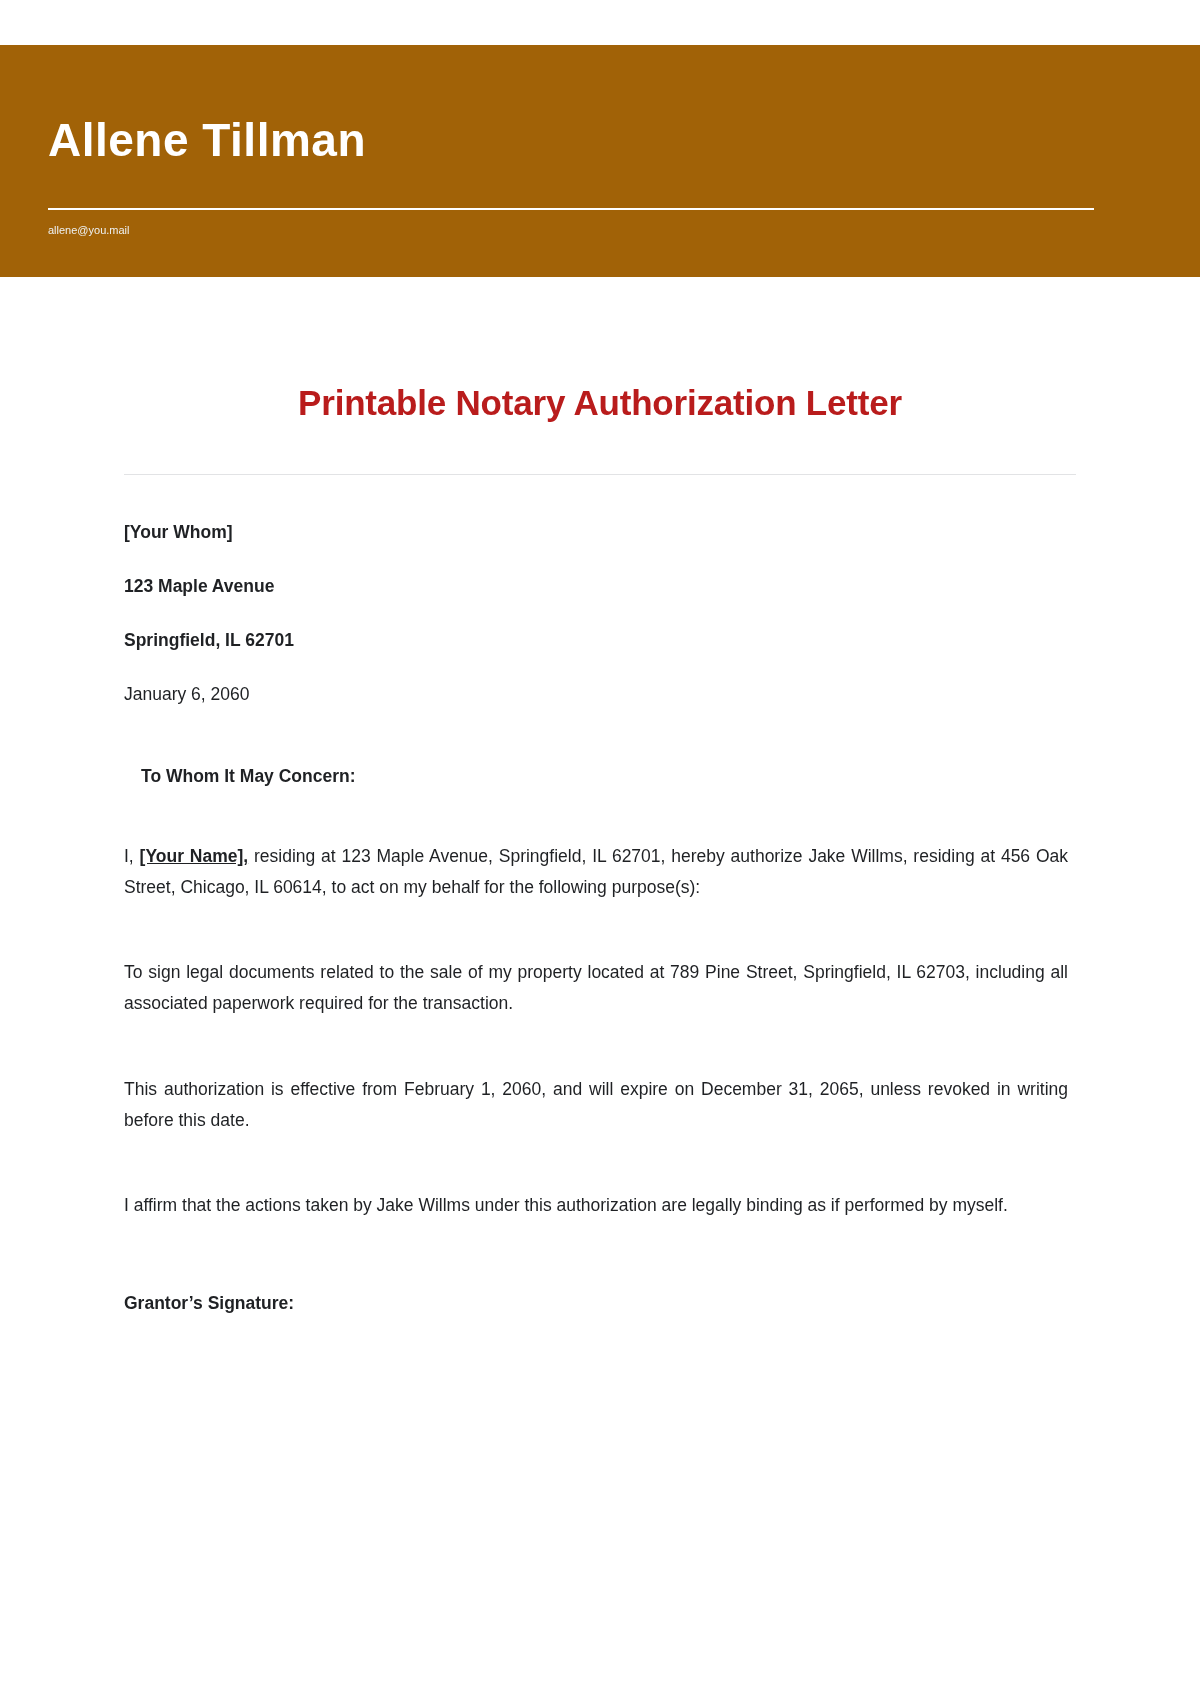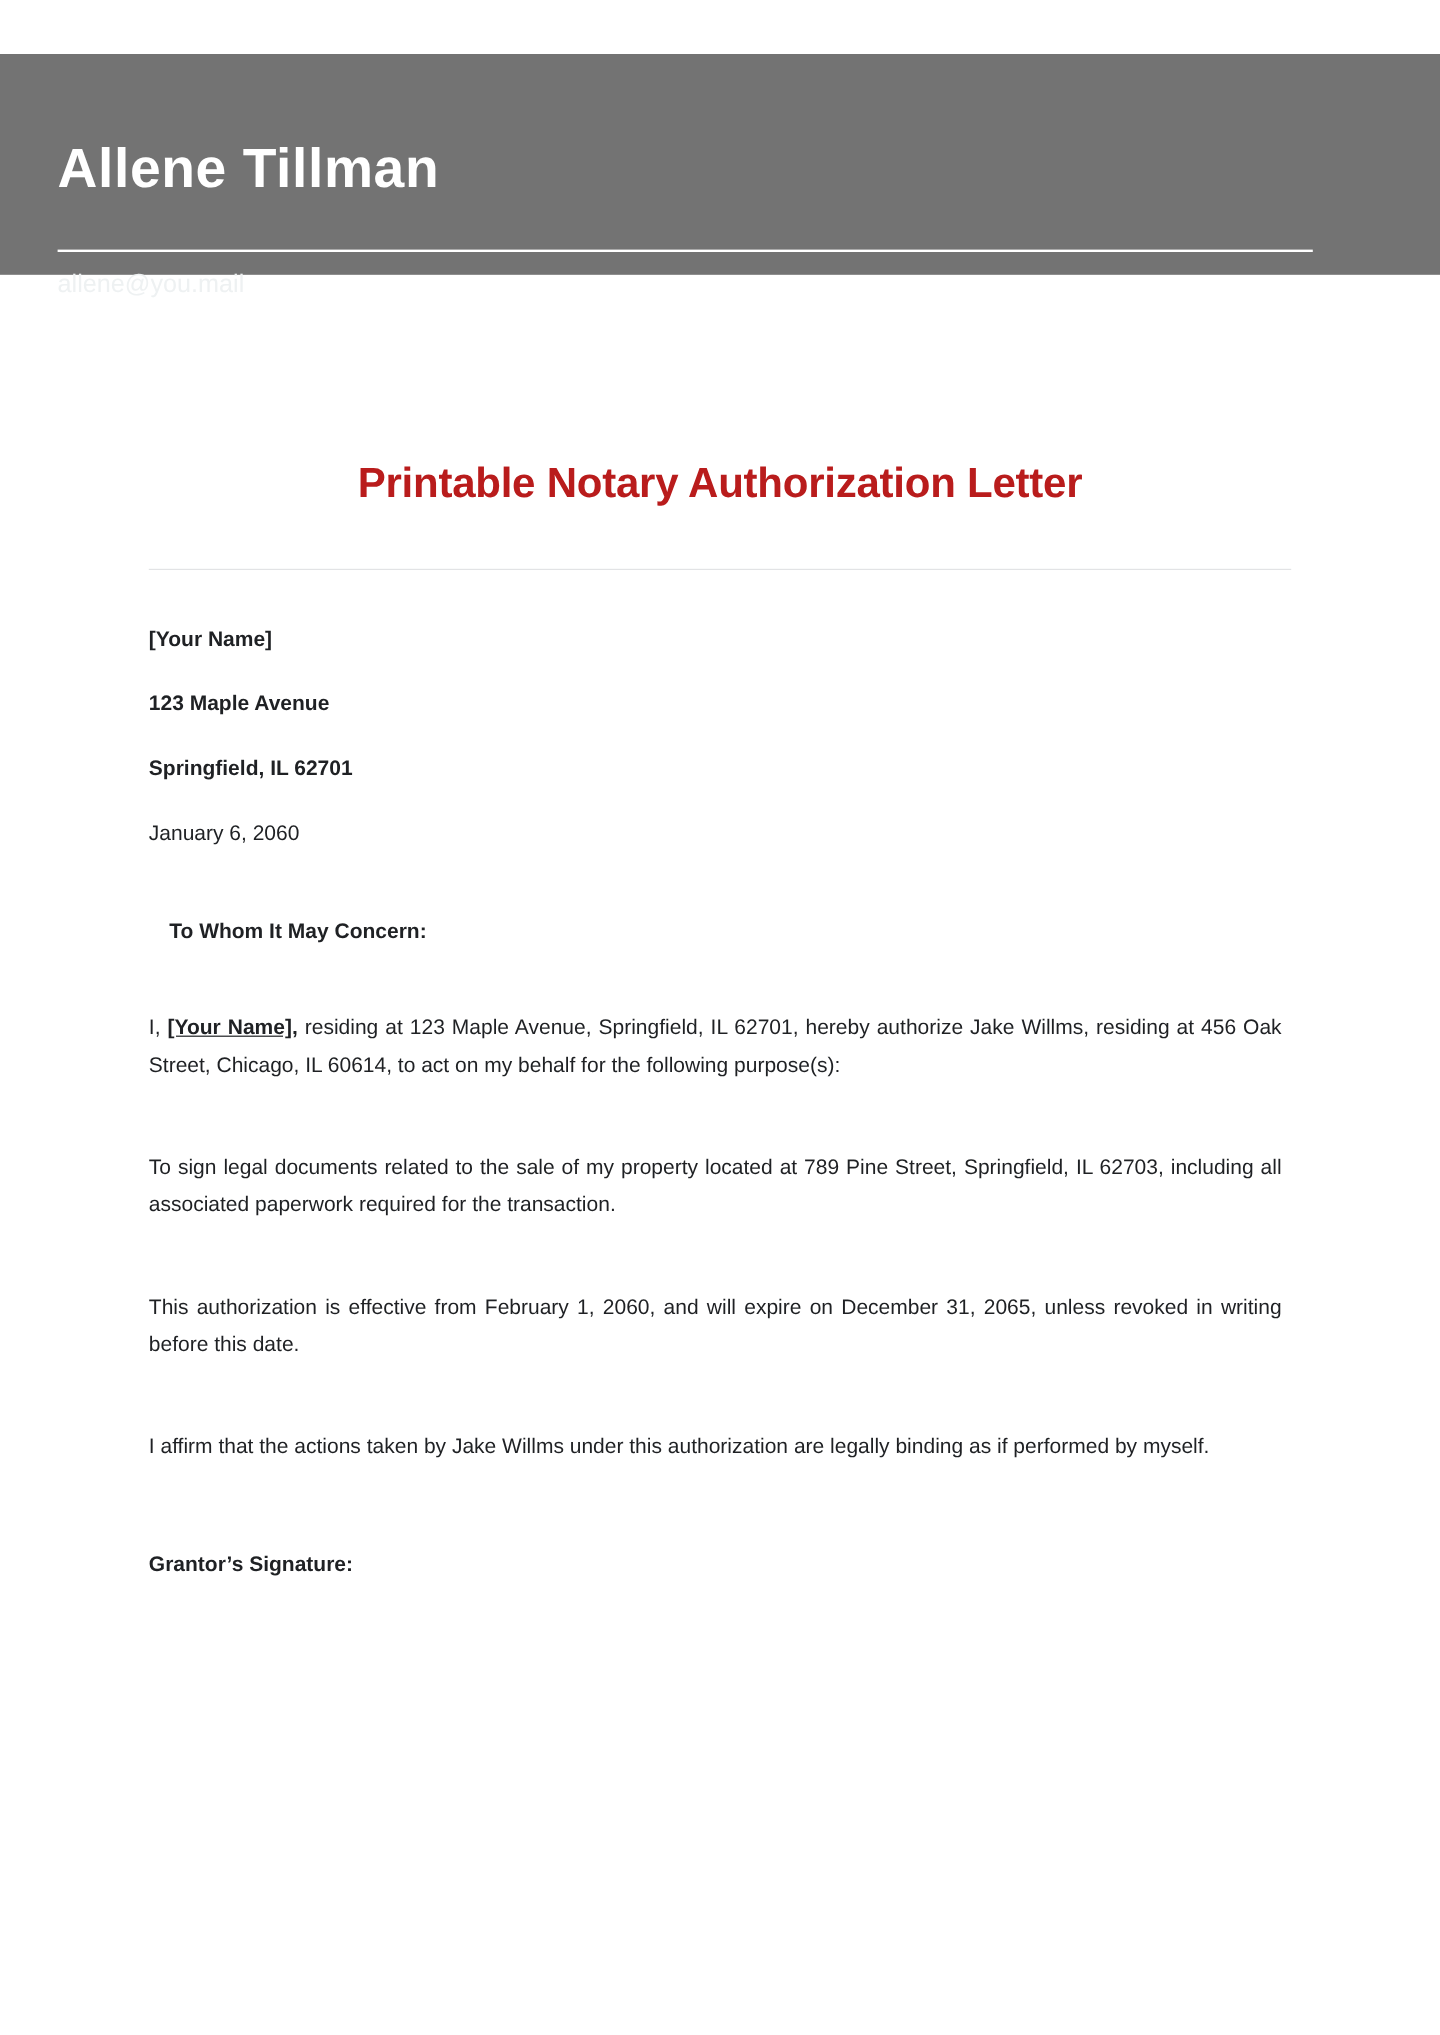--- a/index.html
+++ b/index.html
@@ -22,22 +22,22 @@
     overflow: hidden;
     box-sizing: border-box;
   }
 
   
   .letterhead {
     position: absolute;
     left: 0;
     top: 45px;
     width: 1200px;
-    height: 184px;
-    background: #737373;
+    height: 232px;
+    background: #a16207;
     box-sizing: border-box;
     padding: 0 48px;
   }
 
   .letterhead-inner {
     position: absolute;
     left: 48px;
     right: 48px;
     top: 0;
     bottom: 0;
@@ -62,21 +62,21 @@
     top: 163px;
     height: 2px;
     background: #ffffff;
   }
 
   .sender-email {
     position: absolute;
     left: 0;
     top: 178px;
     color: #eef1f2;
-    font-size: 21px;
+    font-size: 11px;
     font-weight: 400;
     line-height: 1.3;
     white-space: nowrap;
   }
 
   
   .doc-title {
     position: absolute;
     left: 124px;
     right: 124px;
@@ -156,21 +156,21 @@
       <div class="letterhead-rule"></div>
       <div class="sender-email">allene@you.mail</div>
     </div>
   </div>
 
   <div class="doc-title">Printable Notary Authorization Letter</div>
   <div class="title-divider"></div>
 
   <div class="content">
 
-    <div class="addr-line">[Your Name]</div>
+    <div class="addr-line">[Your Whom]</div>
     <div class="addr-line">123 Maple Avenue</div>
     <div class="addr-line">Springfield, IL 62701</div>
 
     <div class="letter-date">January 6, 2060</div>
 
     <div class="salutation">To Whom It May Concern:</div>
 
     <p class="para"><span>I, </span><b>[Your Name],</b><span> residing at 123 Maple Avenue, Springfield, IL 62701, hereby authorize Jake Willms, residing at 456 Oak Street, Chicago, IL 60614, to act on my behalf for the following purpose(s):</span></p>
 
     <p class="para">To sign legal documents related to the sale of my property located at 789 Pine Street, Springfield, IL 62703, including all associated paperwork required for the transaction.</p>

